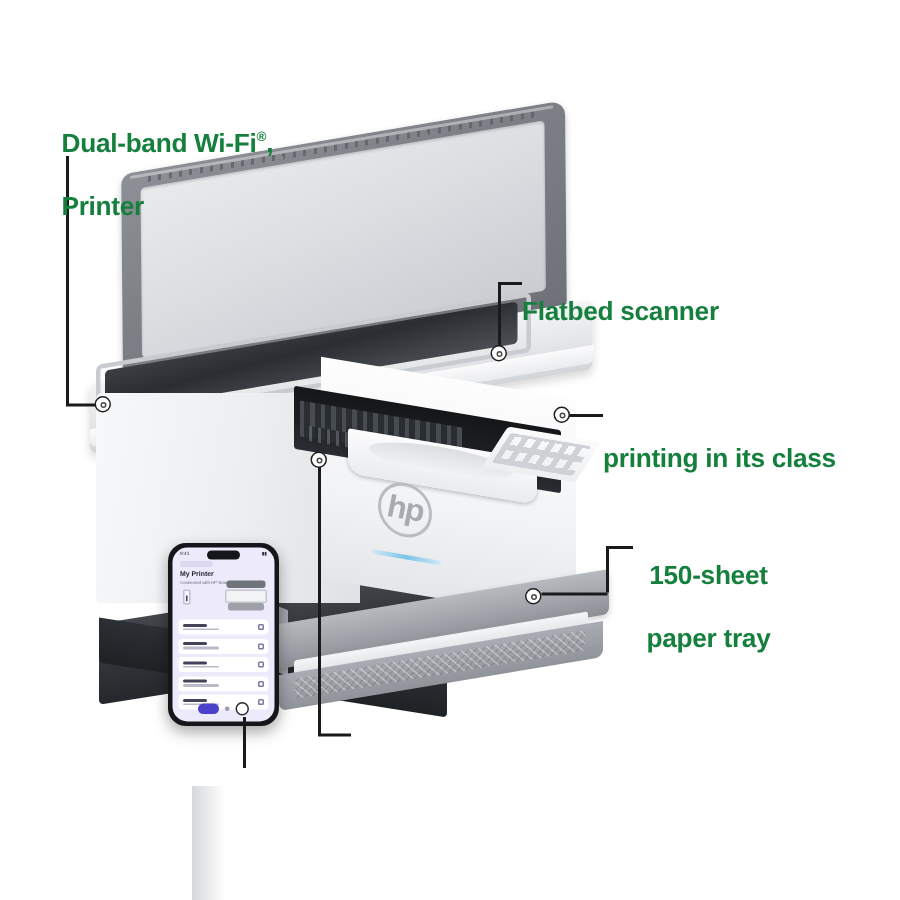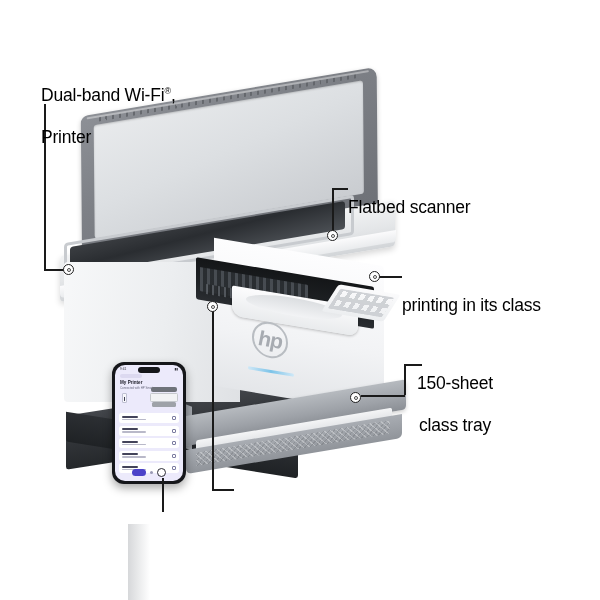--- a/index.html
+++ b/index.html
@@ -9,26 +9,26 @@
     font-family:"Liberation Sans","DejaVu Sans",sans-serif;
     overflow:hidden;
     position:relative;
     -webkit-font-smoothing:antialiased;
   }
   #stage{position:absolute;inset:0;width:600px;height:600px;}
 
   
   .callout{
     position:absolute;
-    color:#000000;
+    color:#15803d;
     font-size:17.5px;
     line-height:21px;
     letter-spacing:-0.2px;
     white-space:pre-line;
-    font-weight:400;
+    font-weight:700;
   }
   .callout sup{font-size:9px;vertical-align:super;line-height:0;}
 
   
   .leader{position:absolute;background:#1a1a1a;}
   .lv{width:1.6px;}
   .lh{height:1.6px;}
 
   
   .marker{
@@ -479,20 +479,20 @@
 
   <div class="callout" style="left:348px;top:176px;">
     <span>Flatbed scanner</span>
   </div>
 
   <div class="callout" style="left:402px;top:232px;">
     <br>
     <span>printing in its class</span>
   </div>
 
-  <div class="callout" style="left:417px;top:352px;text-align:center;">
+  <div class="callout" style="left:431px;top:352px;text-align:center;">
     <span>150-sheet</span><br>
-    <span>class tray</span>
+    <span>paper tray</span>
   </div>
 
 
 
 </div>
 
 </body></html>

